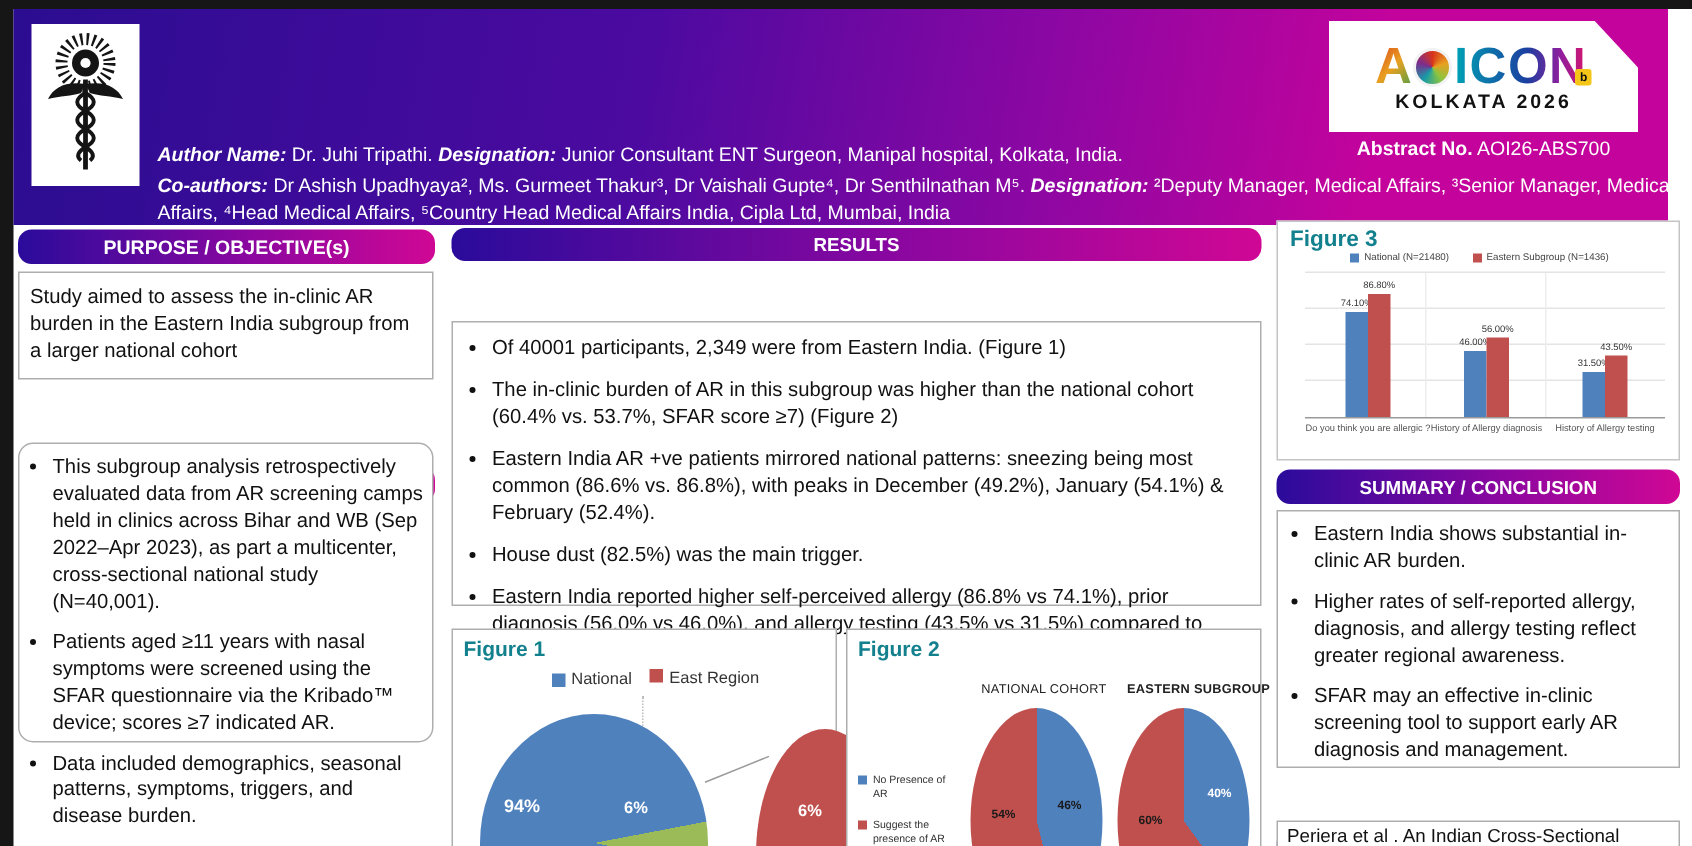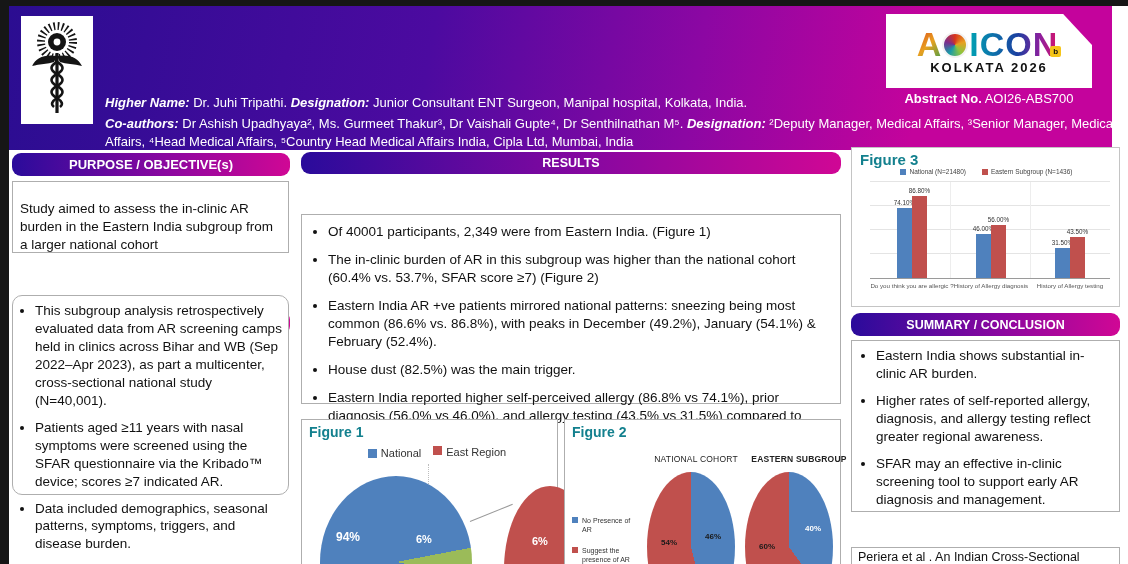--- a/index.html
+++ b/index.html
@@ -55,21 +55,21 @@
       <circle cx="31" cy="22" r="9" fill="#141414"></circle>
       <circle cx="31" cy="22" r="3.4" fill="#ffffff"></circle>
       <path d="M31 36 C18 34 10 38 6 46 C14 44 22 44 28 42 Z" fill="#141414"></path>
       <path d="M31 36 C44 34 52 38 56 46 C48 44 40 44 34 42 Z" fill="#141414"></path>
       <rect x="29.4" y="33" width="3.2" height="60" fill="#141414"></rect>
       <path d="M31 42 q-11 6 0 12 q11 6 0 12 q-11 6 0 12 q-8 5 -3 9" fill="none" stroke="#141414" stroke-width="2.6"></path>
       <path d="M31 42 q11 6 0 12 q-11 6 0 12 q11 6 0 12 q8 5 3 9" fill="none" stroke="#141414" stroke-width="2.6"></path>
     </svg>
   </div>
   <div class="abs hdr-txt" id="author-line">
-    <span class="hdr-lbl">Higher Name:</span><span> Dr. Juhi Tripathi. </span><span class="hdr-lbl">Designation:</span><span> Junior Consultant ENT Surgeon, Manipal hospital, Kolkata, India.</span>
+    <span class="hdr-lbl">Author Name:</span><span> Dr. Juhi Tripathi. </span><span class="hdr-lbl">Designation:</span><span> Junior Consultant ENT Surgeon, Manipal hospital, Kolkata, India.</span>
   </div>
   <div class="abs hdr-txt" id="coauthor-line">
     <span class="hdr-lbl">Co-authors:</span><span> Dr Ashish Upadhyaya², Ms. Gurmeet Thakur³, Dr Vaishali Gupte⁴, Dr Senthilnathan M⁵. </span><span class="hdr-lbl">Designation:</span><span> ²Deputy Manager, Medical Affairs, ³Senior Manager, Medical Affairs, ⁴Head Medical Affairs, ⁵Country Head Medical Affairs India, Cipla Ltd, Mumbai, India</span>
   </div>
   <div class="abs" id="aoicon-box">
     <div class="aoicon-row">
       <span class="lg-a">A</span>
       <span class="lg-emblem"></span>
       <span class="lg-icon">ICON</span>
       <span class="lg-badge">b</span>
@@ -78,21 +78,21 @@
       <span>KOLKATA</span>
       <span>2026</span>
     </div>
   </div>
   <div class="abs" id="abstract-line">
     <span style="font-weight:bold">Abstract No.</span><span> AOI26-ABS700</span>
   </div>
 </div>
 
 <div class="abs sec-head" style="left:12px;top:153px;width:278px;height:23px;font-size:13px;">PURPOSE / OBJECTIVE(s)</div>
-<div class="abs box" style="left:12px;top:181px;width:277px;height:72px;padding:18px 7px;font-size:13.5px;line-height:1.35;color:#111;">Study aimed to assess the in-clinic AR burden in the Eastern India subgroup from a larger national cohort</div>
+<div class="abs box" style="left:12px;top:181px;width:277px;height:72px;padding:7px 7px;font-size:13.5px;line-height:1.35;color:#111;">Study aimed to assess the in-clinic AR burden in the Eastern India subgroup from a larger national cohort</div>
 
 <div class="abs sec-head" style="left:12px;top:263px;width:278px;height:24px;font-size:13px;margin-top:48px;">MATERIAL &amp; METHODS</div>
 <div class="abs box" style="left:12px;top:295px;width:277px;height:200px;border-radius:10px;">
   <ul class="blt" style="font-size:13.5px;">
     <li>This subgroup analysis retrospectively evaluated data from AR screening camps held in clinics across Bihar and WB (Sep 2022–Apr 2023), as part a multicenter, cross-sectional national study (N=40,001).</li>
     <li>Patients aged ≥11 years with nasal symptoms were screened using the SFAR questionnaire via the Kribado™ device; scores ≥7 indicated AR.</li>
     <li>Data included demographics, seasonal patterns, symptoms, triggers, and disease burden.</li>
   </ul>
 </div>
 

